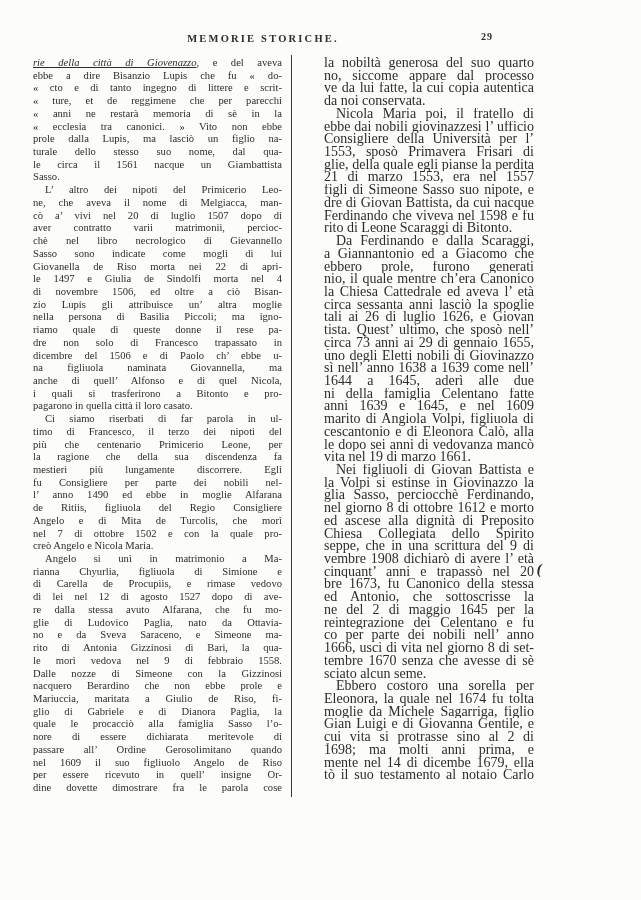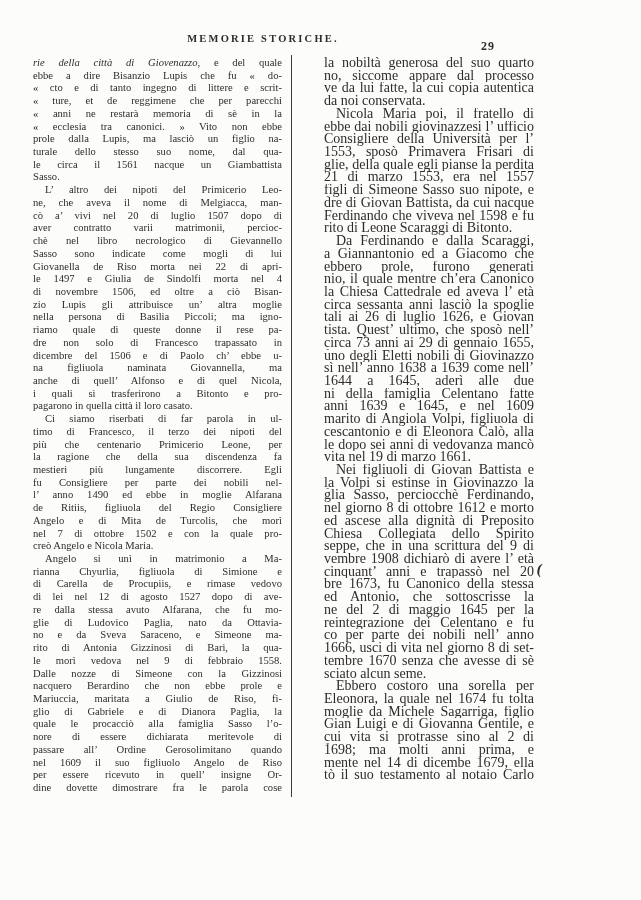--- a/index.html
+++ b/index.html
@@ -17,63 +17,62 @@
     top: 33px; left: 33px; width: 460px;
     text-align: center;
     font-size: 10.5px;
     font-weight: 700;
     letter-spacing: 2.2px;
     white-space: nowrap;
   }
   .page-number {
     position: absolute;
     top: 31px; left: 481px;
-    font-size: 12px;
+    font-size: 10px;
     font-weight: 700;
     letter-spacing: 1px;
-    margin-top: 8px;
   }
   .column { position: absolute; top: 57px; }
   .column.left  { left: 33px;  width: 249px; font-size: 10.6px; }
   .column.right { left: 300px; width: 210px; font-size: 14px; margin-left: 24px; }
   .divider {
     position: absolute;
     left: 291px; top: 55px;
     width: 1px; height: 742px;
     background: var(--rule, #3e3b35);
   }
   .line {
     height: 12.72px;
     line-height: 12.72px;
     text-align: justify;
     text-align-last: justify;
     overflow: hidden;
     white-space: normal;
   }
   .line.end { text-align-last: left; }
   .line.indent { text-indent: 12px; }
-  .italic { font-style: italic; }
+  .italic { font-style: italic; text-decoration: underline; }
   .artifact {
     position: absolute;
     left: 537px; top: 561px;
     font-size: 15px;
     font-weight: 700;
     transform: rotate(10deg);
     color: var(--ink, #2f2c28);
   }
 </style>
 </head>
 <body>
 
 <div class="page">
   <div class="running-title">MEMORIE STORICHE.</div>
   <div class="page-number">29</div>
 
   <div class="column left">
-      <div class="line"><span class="italic">rie della città di Giovenazzo</span><span>, e del quale</span></div>
+      <div class="line"><span class="italic">rie della città di Giovenazzo</span><span>, e del aveva</span></div>
       <div class="line">ebbe a dire Bisanzio Lupis che fu « do-</div>
       <div class="line">« cto e di tanto ingegno di littere e scrit-</div>
       <div class="line">« ture, et de reggimene che per parecchi</div>
       <div class="line">« anni ne restarà memoria di sè in la</div>
       <div class="line">« ecclesia tra canonici. » Vito non ebbe</div>
       <div class="line">prole dalla Lupis, ma lasciò un figlio na-</div>
       <div class="line">turale dello stesso suo nome, dal qua-</div>
       <div class="line">le circa il 1561 nacque un Giambattista</div>
       <div class="line end">Sasso.</div>
       <div class="line indent">L’ altro dei nipoti del Primicerio Leo-</div>

